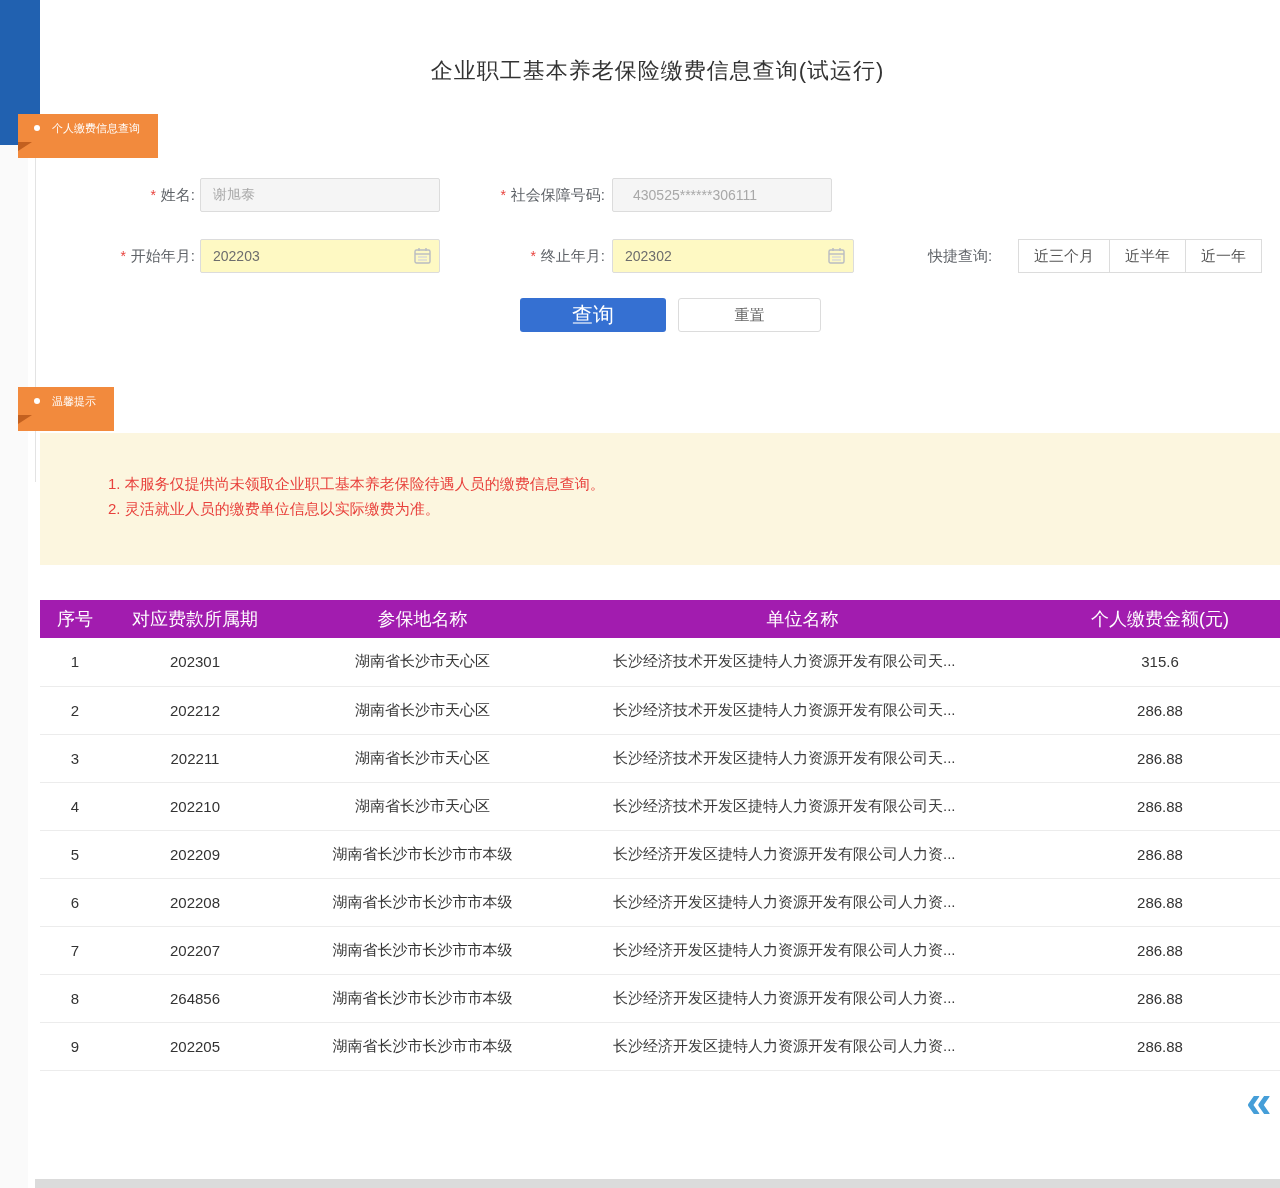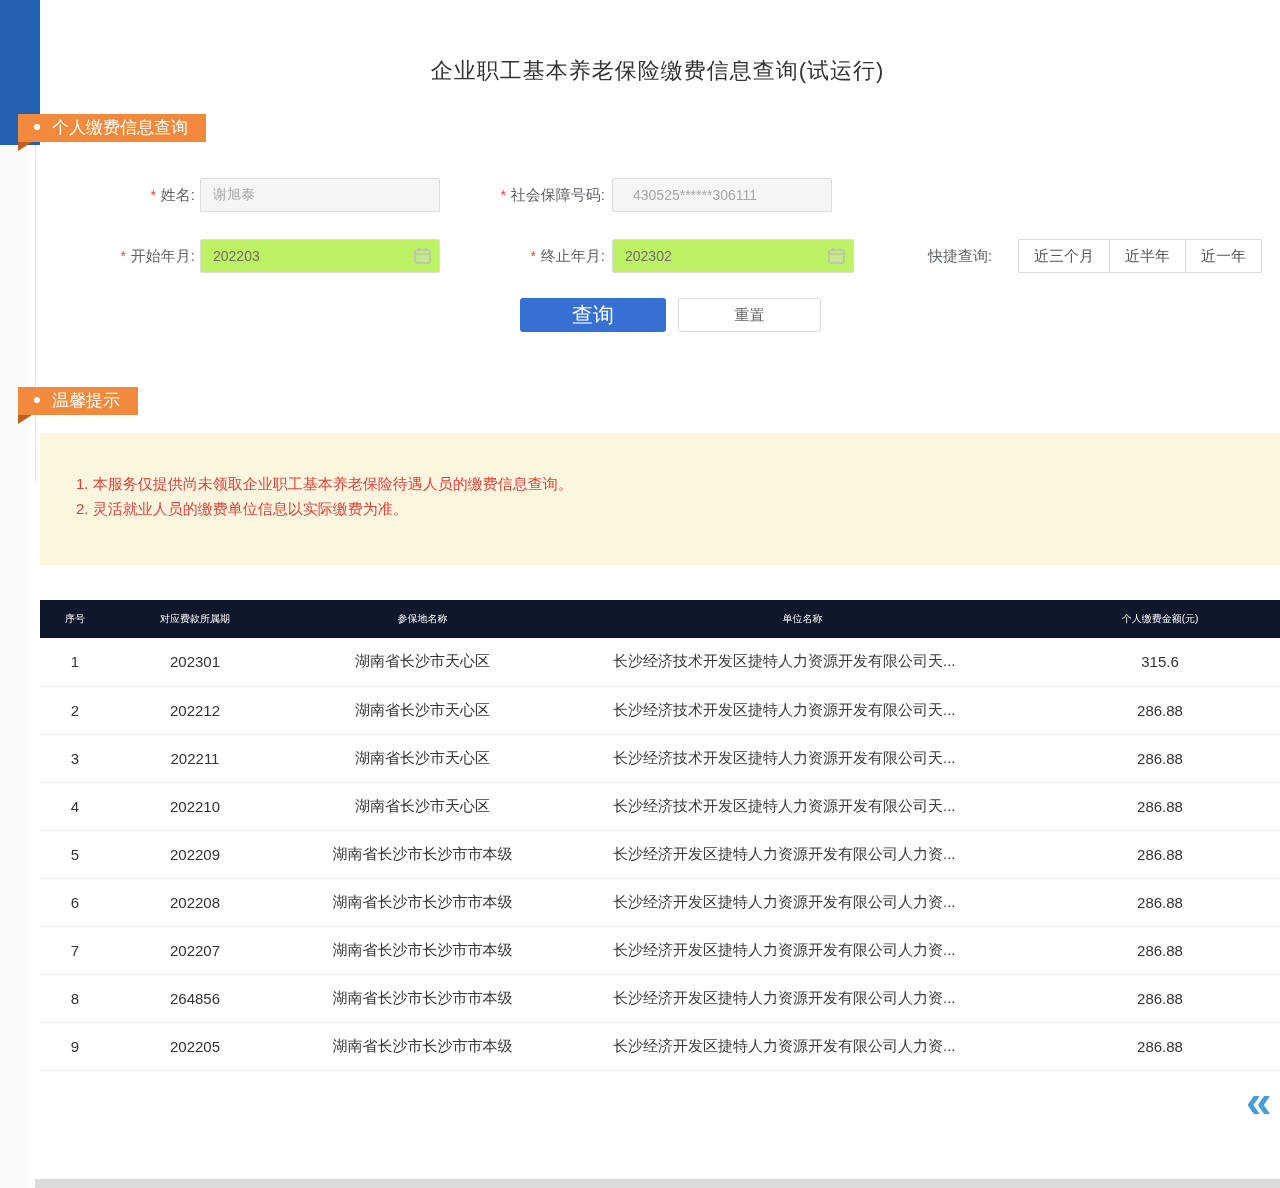--- a/index.html
+++ b/index.html
@@ -6,48 +6,48 @@
   html,body { background:#fff; }
   body { font-family:"Liberation Sans","DejaVu Sans",sans-serif; }
   .page { position:relative; width:1280px; height:1188px; background:#fff; overflow:hidden; }
 
   .left-gutter { position:absolute; left:0; top:0; width:28px; height:1188px; background:#fafafa; }
   .panel-border { position:absolute; left:35px; top:0; width:1px; height:482px; background:#e3e3e3; }
   .corner-block { position:absolute; left:0; top:0; width:40px; height:145px; background:#2161b0; }
 
   .title { position:absolute; left:35px; right:0; top:56px; text-align:center; font-size:22px; color:#333; font-weight:500; letter-spacing:1px; }
 
-  .ribbon { position:absolute; height:28px; line-height:28px; background:#f28a3d; color:#fff; font-size:17px; padding:0 18px 0 12px; white-space:nowrap; }
+  .ribbon { position:absolute; height:44px; line-height:28px; background:#f28a3d; color:#fff; font-size:11px; padding:0 18px 0 12px; white-space:nowrap; }
   .ribbon .dot { display:inline-block; width:6px; height:6px; border-radius:50%; background:#fff; margin:0 12px 3px 4px; vertical-align:middle; }
   .ribbon .fold { position:absolute; left:0; top:28px; width:0; height:0; border-top:9px solid #c3601f; border-right:14px solid transparent; }
   .ribbon-query { left:18px; top:114px; }
   .ribbon-tips { left:18px; top:387px;text-align:right; }
 
   .form-label { position:absolute; font-size:15px; color:#5f6368; text-align:right; line-height:34px; white-space:nowrap; }
   .req { color:#e8413c; margin-right:5px; font-size:14px; }
 
   .txt-input { position:absolute; height:34px; border:1px solid #dcdcdc; border-radius:2px; font-size:14px; padding:0 12px; color:#a8a8a8; font-family:"Liberation Sans","DejaVu Sans",sans-serif; background:#fff; }
   .txt-disabled { background:#f5f5f5; }
   .date-wrap { position:absolute; width:240px; height:34px; }
-  .date-wrap input { width:100%; height:100%; border:1px solid #dcdcdc; border-radius:2px; font-size:14px; padding:0 34px 0 12px; color:#6d6d6d; background:#bef264; font-family:"Liberation Sans","DejaVu Sans",sans-serif; }
+  .date-wrap input { width:100%; height:100%; border:1px solid #dcdcdc; border-radius:2px; font-size:14px; padding:0 34px 0 12px; color:#6d6d6d; background:#fef9c3; font-family:"Liberation Sans","DejaVu Sans",sans-serif; }
   .date-wrap svg { position:absolute; right:9px; top:8px; cursor:pointer; }
 
   .quick-label { position:absolute; left:928px; top:239px; font-size:15px; color:#5f6368; line-height:34px; }
   .quick-group { position:absolute; left:1019px; top:239px; display:flex; }
   .quick-btn { height:34px; line-height:32px; background:#fff; border:1px solid #dcdcdc; color:#555; font-size:15px; padding:0 15px; margin-left:-1px; cursor:pointer; white-space:nowrap; font-family:"Liberation Sans","DejaVu Sans",sans-serif; }
 
   .btn-query { position:absolute; left:520px; top:298px; width:146px; height:34px; background:#3570d2; color:#fff; border:none; border-radius:3px; font-size:21px; cursor:pointer; font-family:"Liberation Sans","DejaVu Sans",sans-serif; }
   .btn-reset { position:absolute; left:678px; top:298px; width:143px; height:34px; background:#fff; color:#666; border:1px solid #dcdcdc; border-radius:3px; font-size:15px; cursor:pointer; font-family:"Liberation Sans","DejaVu Sans",sans-serif; }
 
-  .tips-panel { position:absolute; left:40px; top:433px; width:1240px; height:132px; background:#fcf6df; }
+  .tips-panel { position:absolute; left:40px; top:433px; width:1240px; height:132px; background:#fcf6df;padding-left:32px; }
   .tips-panel .line { margin-left:36px; color:#e8413c; font-size:15px; line-height:25px; }
   .tips-panel .line:first-child { margin-top:38px; }
 
   table.data { position:absolute; left:40px; top:600px; width:1240px; border-collapse:collapse; table-layout:fixed; }
-  table.data th { background:#0f172a; color:#fff; height:38px; font-size:10px; font-weight:normal; }
+  table.data th { background:#a21caf; color:#fff; height:38px; font-size:18px; font-weight:normal; }
   table.data td { height:48px; border-bottom:1px solid #ececec; font-size:15px; color:#333; text-align:center; overflow:hidden; white-space:nowrap; }
   table.data td:nth-child(4) { text-align:left; padding-left:48px; color:#3a3a3a; }
 
   .collapse-icon { position:absolute; left:1246px; top:1078px; font-size:46px; font-weight:bold; color:#429bd5; color:#459ed8; cursor:pointer; line-height:1; }
   .bottom-strip { position:absolute; left:35px; top:1179px; width:1245px; height:9px; background:#dbdbdb; }
 </style>
 </head>
 <body>
 
 <div class="page">

